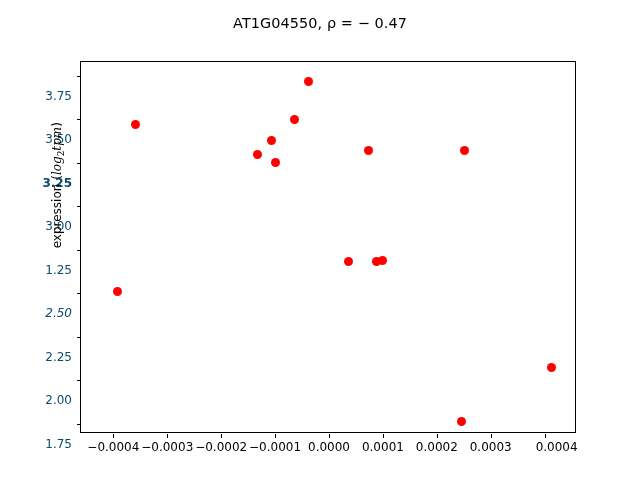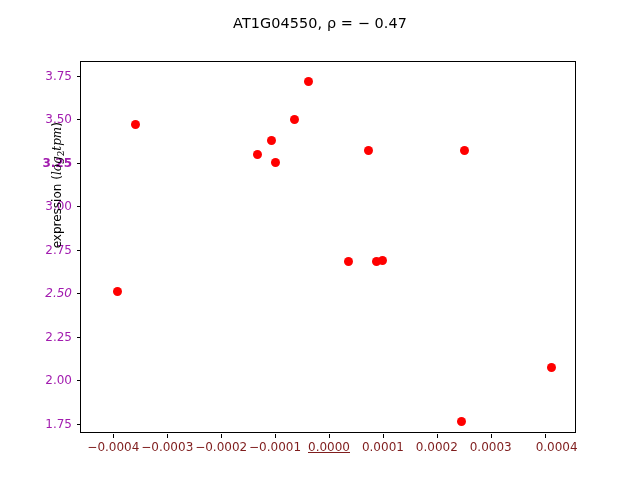--- a/index.html
+++ b/index.html
@@ -62,38 +62,39 @@
     position: absolute;
     top: 372px;
     width: 1.1px;
     height: 4px;
     background: #000000;
   }
   .xtick-label {
     position: absolute;
     top: 378px;
     font-size: 12px;
-    color: #7f1d1d;
+    color: #000000;
     transform: translateX(-50%);
     white-space: nowrap;
   }
   .ytick-mark {
     position: absolute;
     left: -4px;
     width: 4px;
     height: 1.1px;
     background: #000000;
   }
   .ytick-label {
     position: absolute;
     left: -9px;
     font-size: 12px;
-    color: #a21caf;
+    color: #0c4a6e;
     transform: translate(-100%, -50%);
     white-space: nowrap;
+    margin-top: 20px;
   }
   
   #xlabel {
     position: absolute;
     left: 80px;
     top: 455px;
     width: 496px;
     text-align: center;
     font-size: 12px;
     color: #000000;
@@ -142,41 +143,41 @@
     <div id="xticks">
         <div class="xtick-mark" style="left: 32.3478px;"></div>
         <div class="xtick-label" style="left: 32.3478px;">−0.0004</div>
         <div class="xtick-mark" style="left: 86.2609px;"></div>
         <div class="xtick-label" style="left: 86.2609px;">−0.0003</div>
         <div class="xtick-mark" style="left: 140.174px;"></div>
         <div class="xtick-label" style="left: 140.174px;">−0.0002</div>
         <div class="xtick-mark" style="left: 194.087px;"></div>
         <div class="xtick-label" style="left: 194.087px;">−0.0001</div>
         <div class="xtick-mark" style="left: 248px;"></div>
-        <div class="xtick-label" style="left: 248px; text-decoration: underline;">0.0000</div>
+        <div class="xtick-label" style="left: 248px;">0.0000</div>
         <div class="xtick-mark" style="left: 301.913px;"></div>
         <div class="xtick-label" style="left: 301.913px;">0.0001</div>
         <div class="xtick-mark" style="left: 355.826px;"></div>
         <div class="xtick-label" style="left: 355.826px;">0.0002</div>
         <div class="xtick-mark" style="left: 409.739px;"></div>
         <div class="xtick-label" style="left: 409.739px;">0.0003</div>
         <div class="xtick-mark" style="left: 463.652px;"></div>
         <div class="xtick-label" style="left: 463.652px; margin-left: 12px;">0.0004</div>
       </div>
     <div id="yticks">
         <div class="ytick-mark" style="top: 361.57px;"></div>
         <div class="ytick-label" style="top: 361.57px;">1.75</div>
         <div class="ytick-mark" style="top: 318.112px;"></div>
         <div class="ytick-label" style="top: 318.112px;">2.00</div>
         <div class="ytick-mark" style="top: 274.654px;"></div>
         <div class="ytick-label" style="top: 274.654px;">2.25</div>
         <div class="ytick-mark" style="top: 231.196px;"></div>
         <div class="ytick-label" style="top: 231.196px; font-style: italic;">2.50</div>
         <div class="ytick-mark" style="top: 187.738px;"></div>
-        <div class="ytick-label" style="top: 187.738px;">2.75</div>
+        <div class="ytick-label" style="top: 187.738px;">1.25</div>
         <div class="ytick-mark" style="top: 144.28px;"></div>
         <div class="ytick-label" style="top: 144.28px;">3.00</div>
         <div class="ytick-mark" style="top: 100.822px;"></div>
         <div class="ytick-label" style="top: 100.822px; font-weight: bold;">3.25</div>
         <div class="ytick-mark" style="top: 57.3645px;"></div>
         <div class="ytick-label" style="top: 57.3645px;">3.50</div>
         <div class="ytick-mark" style="top: 13.9065px;"></div>
         <div class="ytick-label" style="top: 13.9065px;">3.75</div>
       </div>
   </div>

